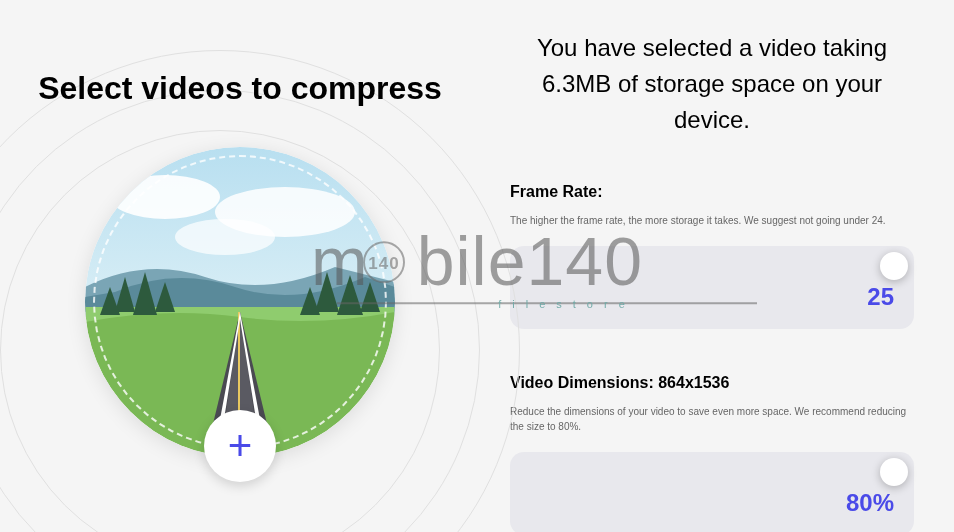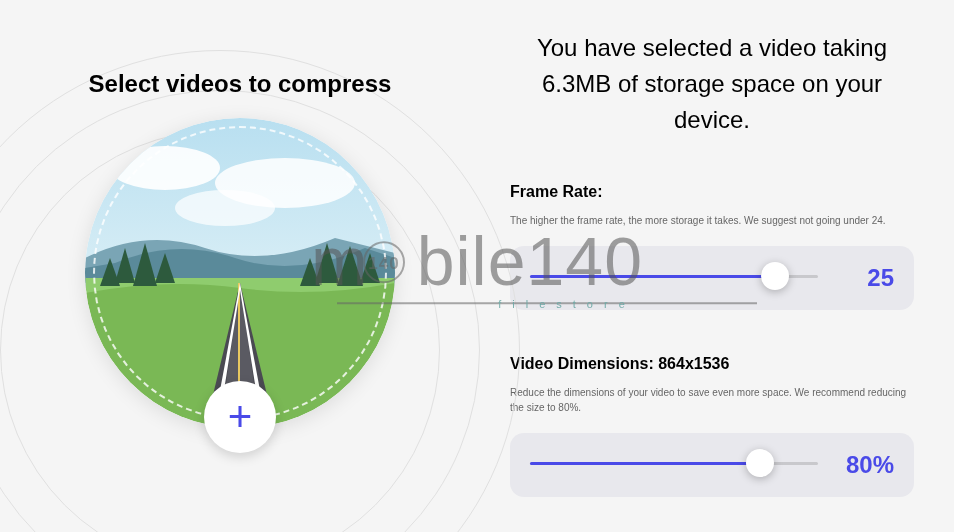--- a/index.html
+++ b/index.html
@@ -44,25 +44,25 @@
       position: absolute;
       border: 1px solid #e0e0e0;
       border-radius: 50%;
     }
     
     .ring1 { width: 600px; height: 600px; top: 0; left: 0; }
     .ring2 { width: 520px; height: 520px; top: 40px; left: 40px; }
     .ring3 { width: 440px; height: 440px; top: 80px; left: 80px; }
     
     .left-title {
-      font-size: 24px;
+      font-size: 32px;
       font-weight: 600;
       color: #000;
       text-align: center;
-      margin-bottom: 20px;
+      margin-bottom: 40px;
       position: relative;
       z-index: 2;
     }
     
     .video-preview {
       width: 310px;
       height: 310px;
       border-radius: 50%;
       margin: 0 auto;
       position: relative;
@@ -136,23 +136,24 @@
       color: #666;
       line-height: 1.5;
       margin-bottom: 18px;
     }
     
     .slider-container {
       background: #e8e8ed;
       border-radius: 14px;
       padding: 18px 20px;
       display: flex;
-      align-items: flex-start;
+      align-items: flex-end;
       gap: 16px;
       margin-bottom: 45px;
+      flex-direction: column;
     }
     
     .slider-track-wrapper {
       flex: 1;
       position: relative;
       height: 24px;
       display: flex;
       align-items: center;
     }
     

